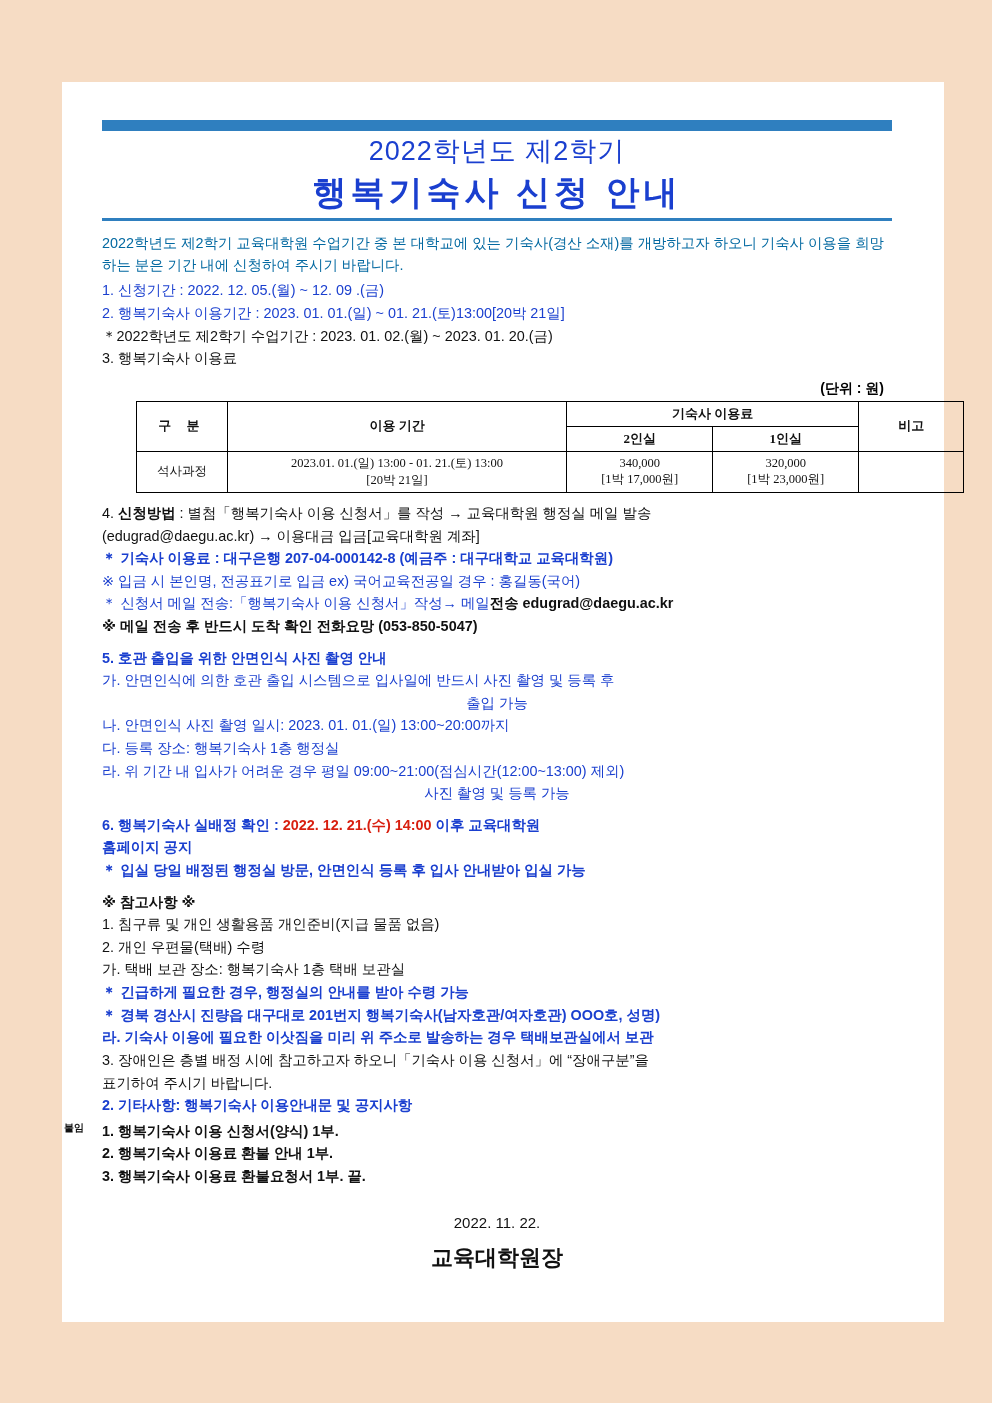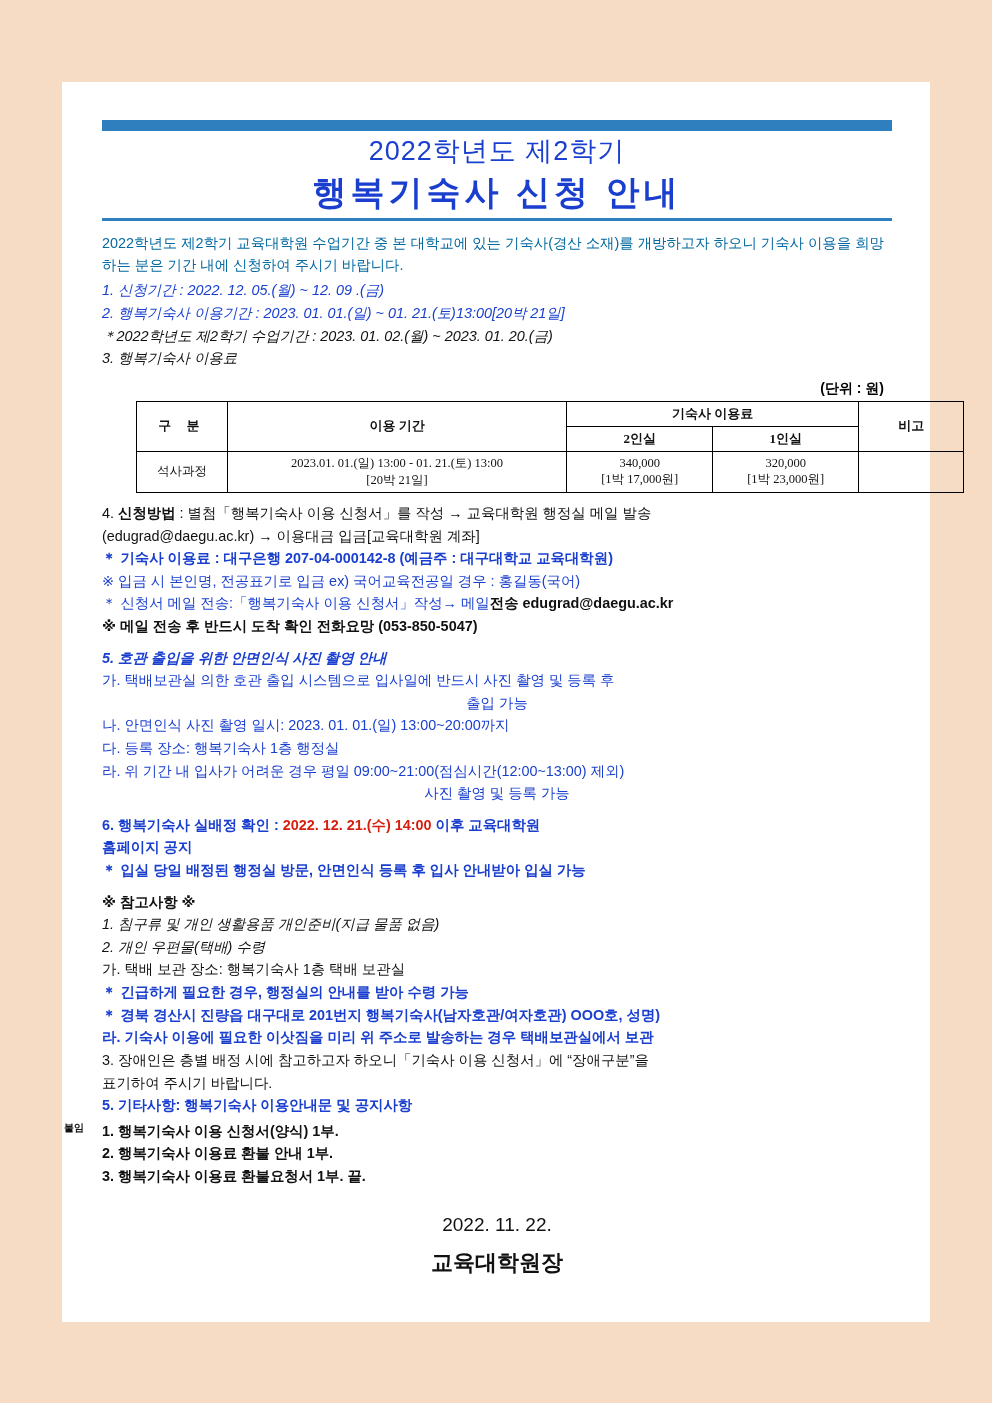--- a/index.html
+++ b/index.html
@@ -7,20 +7,21 @@
     width:992px;height:1403px;
     background:#f6dcc4;
     font-family:"Liberation Sans","DejaVu Sans",sans-serif;
     overflow:hidden;
   }
   .page{
     position:absolute;
     left:62px;top:82px;
     width:868px;height:1240px;
     background:#ffffff;
+    padding-left:14px;
   }
   .inner{
     position:absolute;
     left:40px;top:38px;
     width:790px;
   }
   
   .rule-top{
     height:11px;background:#2f7fbf;margin:0 0 4px 0;
   }
@@ -37,21 +38,21 @@
     height:3px;background:#2f7fbf;margin:5px 0 12px 0;
   }
   
   .p{font-size:14.4px;color:#0369a1;line-height:1.5;}
   .intro{margin-bottom:4px;}
   .blue{color:#1a3fcf;}
   .blueb{color:#1a3fcf;font-weight:bold;}
   .red{color:#d81f0f;font-weight:bold;margin-top:24px;}
   .bk{color:#111;}
   .bold{font-weight:bold;}
-  .ind1{margin-left:18px;font-style:italic;}
+  .ind1{margin-left:18px;}
   .ind2{margin-left:26px;}
   .ind3{margin-left:40px;}
   .ind4{margin-left:56px;}
   .ind5{margin-left:74px;text-align:center;}
   .ind6{margin-left:96px;}
   .ind8{margin-left:150px;}
   .line{margin:1px 0;}
   .unit{text-align:right;font-size:14px;font-weight:bold;margin:10px 8px 3px 0;}
   
   table.fee{
@@ -71,21 +72,21 @@
   table.fee .th{font-weight:bold;font-size:13px;}
   .c-gubun{width:74px;}
   .c-period{width:290px;}
   .c-fee{width:122px;}
   .c-note{width:86px;}
   .sp{letter-spacing:6px;}
   
   .sec{margin-top:10px;}
   .tight{line-height:1.45;}
   .sig{
-    margin-top:26px;text-align:center;font-size:19px;color:#111;
+    margin-top:26px;text-align:center;font-size:15px;color:#111;
   }
   .sig2{
     margin-top:12px;text-align:center;font-size:22px;font-weight:bold;color:#111;
   }
   .attach-wrap{position:relative;margin-top:4px;}
   .attach-label{position:absolute;left:-38px;top:0;font-size:10px;font-weight:bold;color:#111;}
 </style>
 </head>
 <body>
 
@@ -151,21 +152,21 @@
       <div class="p line ind3 blueb">＊ 기숙사 이용료 : 대구은행 207-04-000142-8  (예금주 : 대구대학교 교육대학원)</div>
       <div class="p line ind4 blue">※ 입금 시 본인명, 전공표기로 입금   ex) 국어교육전공일 경우 : 홍길동(국어)</div>
       <div class="p line ind3 blue">
         <span>＊ 신청서 메일 전송:「행복기숙사 이용 신청서」작성→ 메일</span><span class="bold bk">전송  edugrad@daegu.ac.kr</span>
       </div>
       <div class="p line ind4 bold bk">※ 메일 전송 후 반드시 도착 확인 전화요망 (053-850-5047)</div>
     </div>
 
     <div class="sec tight">
       <div class="p line ind1 blueb">5. 호관 출입을 위한 안면인식 사진 촬영 안내</div>
-      <div class="p line ind4 blue">가.  택배보관실 의한 호관 출입 시스템으로 입사일에 반드시 사진 촬영 및 등록 후</div>
+      <div class="p line ind4 blue">가.  안면인식에 의한 호관 출입 시스템으로 입사일에 반드시 사진 촬영 및 등록 후</div>
       <div class="p line ind5 blue">출입 가능</div>
       <div class="p line ind4 blue">나.  안면인식 사진 촬영 일시: 2023. 01. 01.(일) 13:00~20:00까지</div>
       <div class="p line ind4 blue">다.  등록 장소: 행복기숙사 1층 행정실</div>
       <div class="p line ind4 blue">라.  위 기간 내 입사가 어려운 경우 평일 09:00~21:00(점심시간(12:00~13:00) 제외)</div>
       <div class="p line ind5 blue">사진 촬영 및 등록 가능</div>
     </div>
 
     <div class="sec tight">
       <div class="p line ind2 blueb">
         <span>6. 행복기숙사 실배정 확인 : </span><span class="red">2022.  12.  21.(수)  14:00</span><span> 이후 교육대학원</span>
@@ -177,21 +178,21 @@
     <div class="sec tight">
       <div class="p line bold bk">※ 참고사항 ※</div>
       <div class="p line ind1 bk">1. 침구류 및 개인 생활용품 개인준비(지급 물품 없음)</div>
       <div class="p line ind1 bk">2. 개인 우편물(택배) 수령</div>
       <div class="p line ind8 bk">가. 택배 보관 장소: 행복기숙사 1층 택배 보관실</div>
       <div class="p line ind4 blueb">＊ 긴급하게 필요한 경우, 행정실의 안내를 받아 수령 가능</div>
       <div class="p line ind4 blueb">＊ 경북 경산시 진량읍 대구대로 201번지 행복기숙사(남자호관/여자호관) OOO호, 성명)</div>
       <div class="p line ind4 blueb">라. 기숙사 이용에 필요한 이삿짐을 미리 위 주소로 발송하는 경우 택배보관실에서 보관</div>
       <div class="p line ind2 bk">3. 장애인은 층별 배정 시에 참고하고자 하오니「기숙사 이용 신청서」에 “장애구분”을</div>
       <div class="p line ind3 bk">표기하여 주시기 바랍니다.</div>
-      <div class="p line ind2 blueb">5. 기타사항: 행복기숙사 이용안내문 및 공지사항</div>
+      <div class="p line ind2 blueb">2. 기타사항: 행복기숙사 이용안내문 및 공지사항</div>
     </div>
 
     <div class="attach-wrap tight">
       <span class="attach-label">붙임</span>
       <div class="p line ind2 bold bk">1.  행복기숙사 이용 신청서(양식)  1부.</div>
       <div class="p line ind2 bold bk">2.  행복기숙사 이용료 환불 안내 1부.</div>
       <div class="p line ind2 bold bk">3.  행복기숙사 이용료 환불요청서 1부.      끝.</div>
     </div>
 
     <div class="sig">2022.  11.  22.</div>

